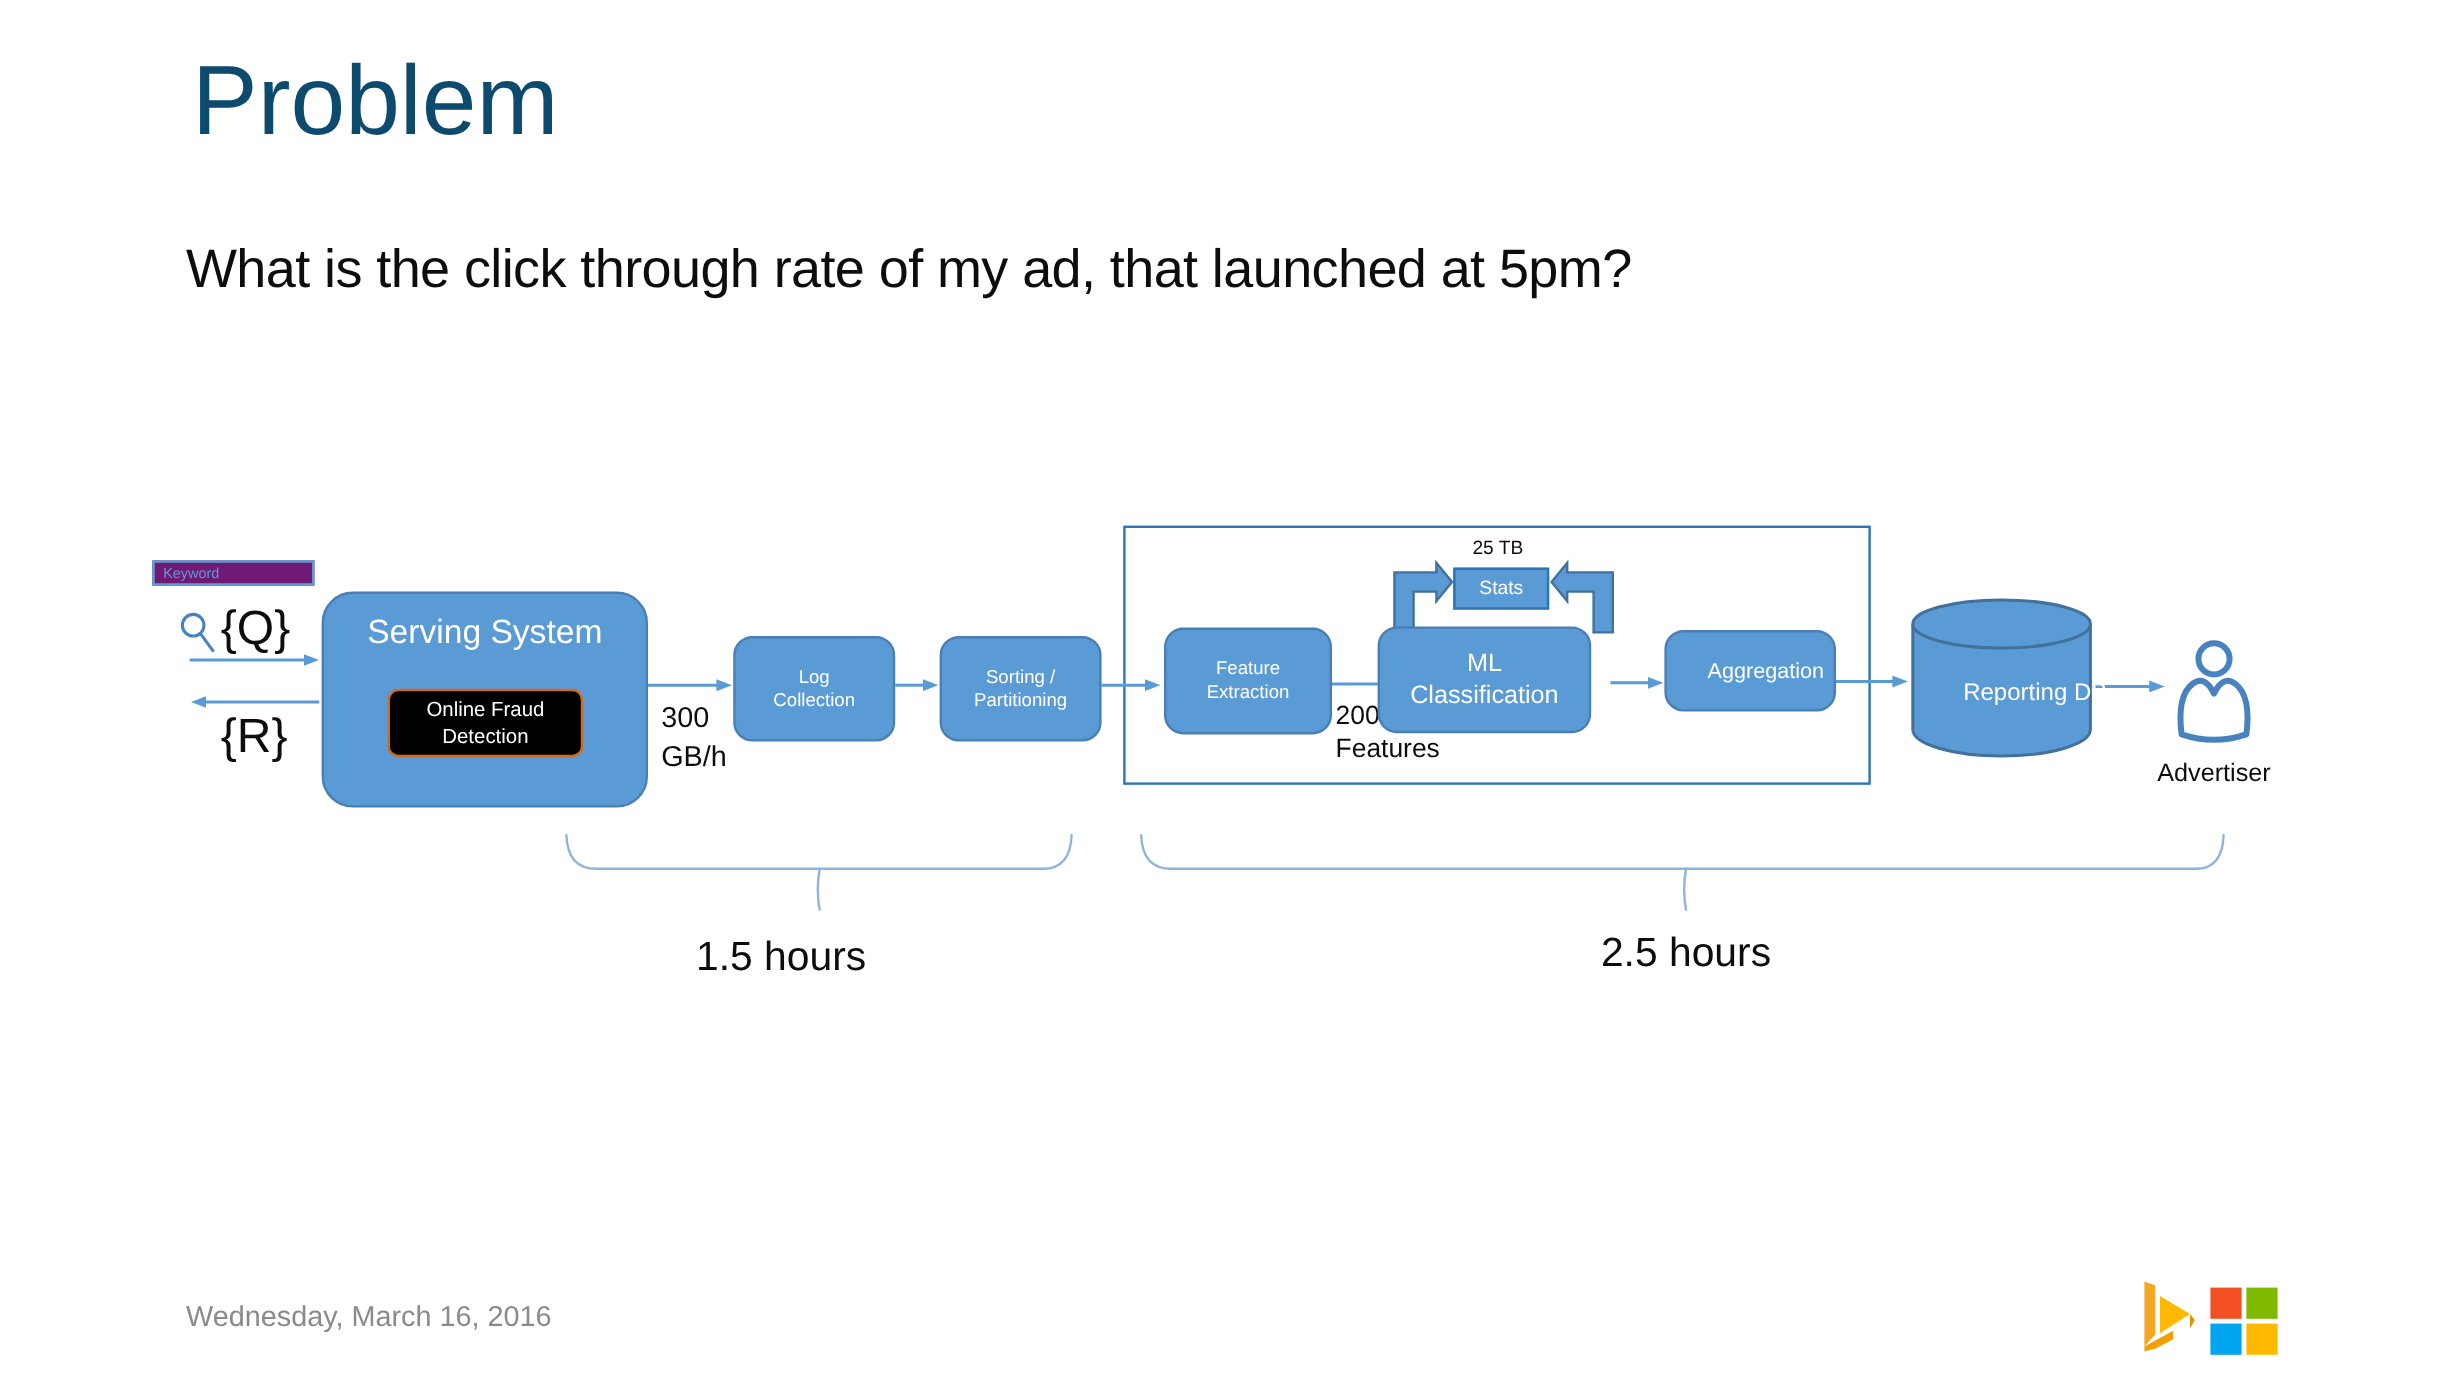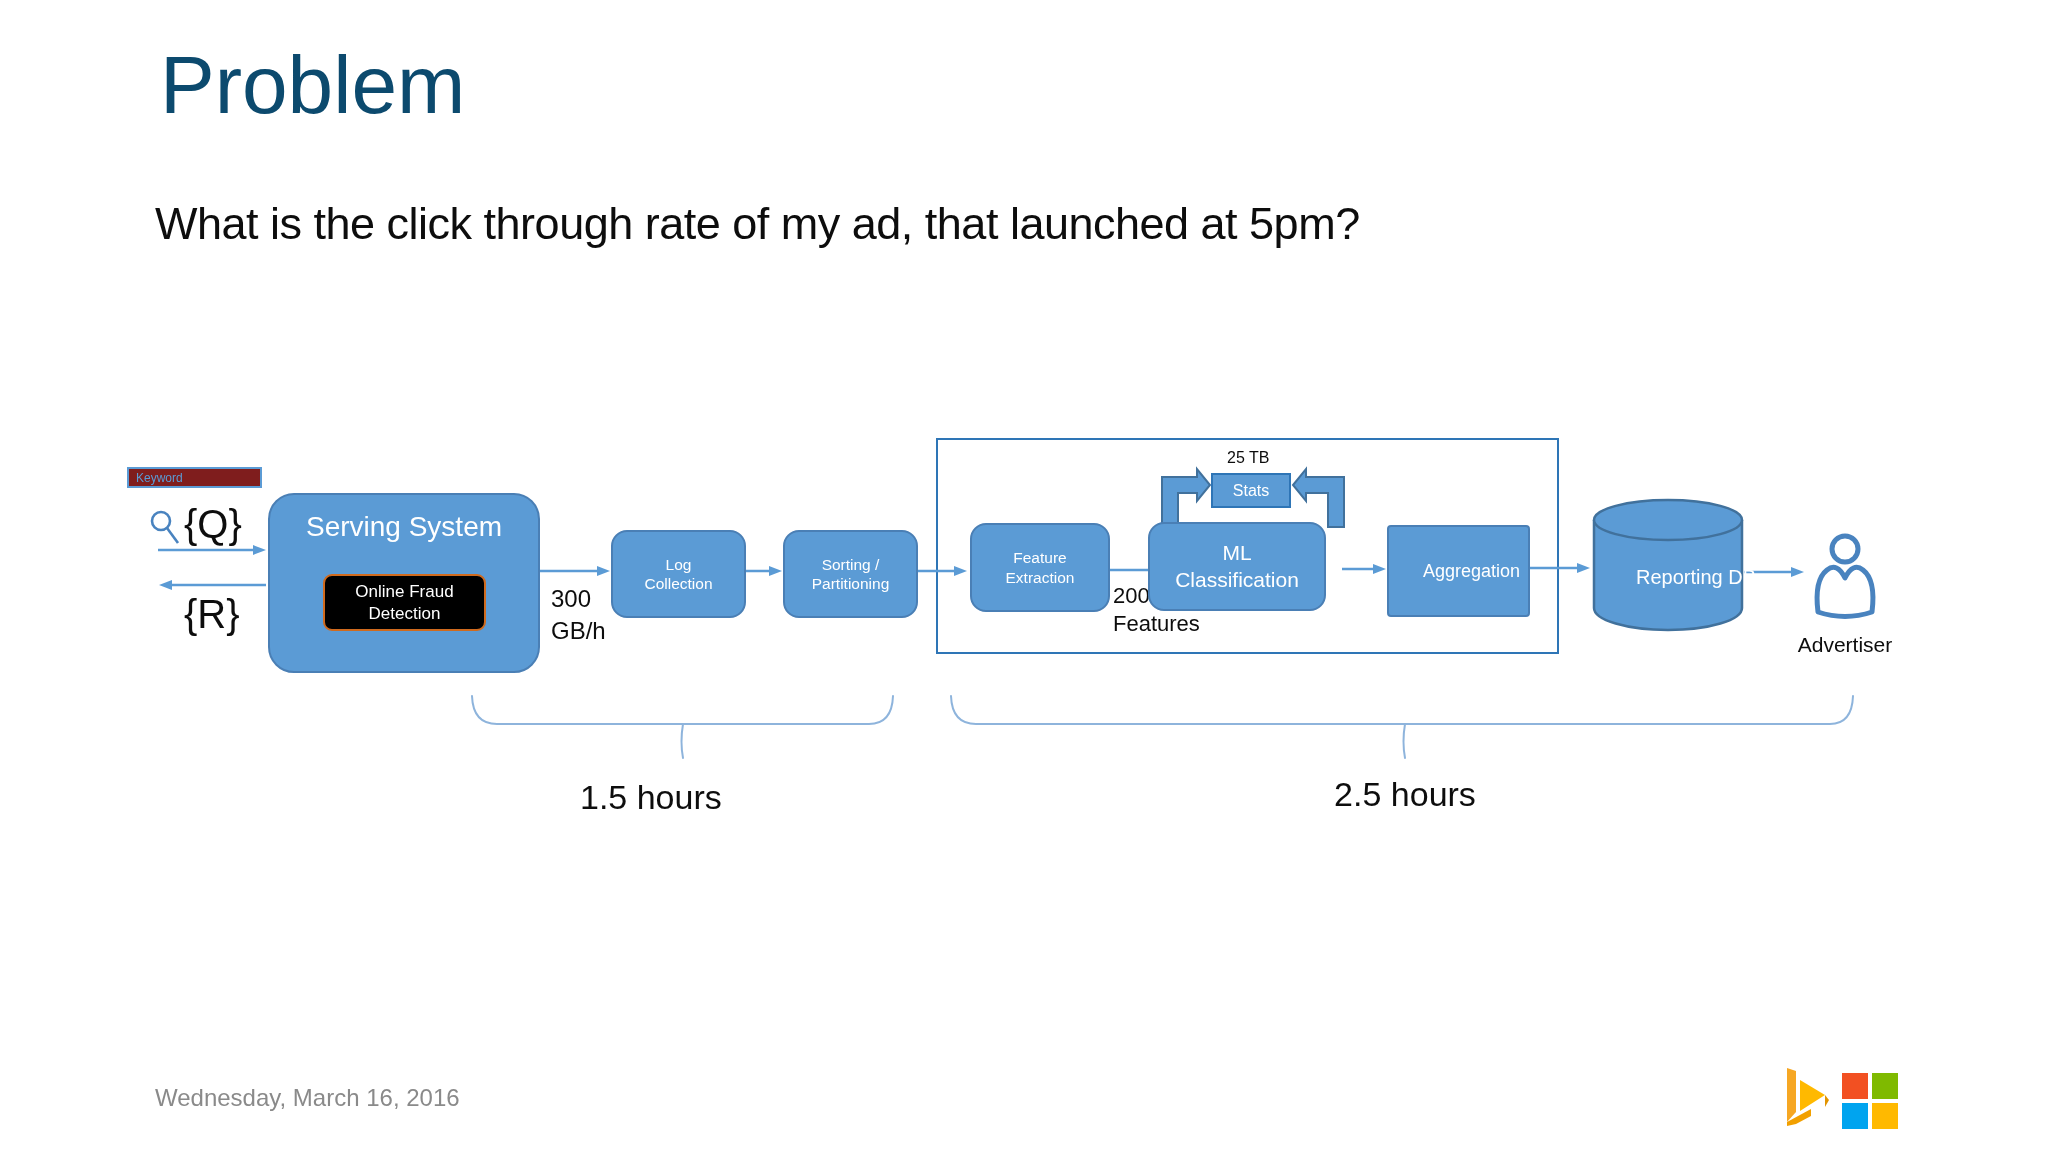--- a/index.html
+++ b/index.html
@@ -17,21 +17,21 @@
     display:flex;flex-direction:column;align-items:center;justify-content:center;
     text-align:center;line-height:1.25;z-index:2;box-sizing:border-box;
   }
   .small-node{width:135px;height:88px;border-radius:16px;font-size:15.5px;}
   .mid-node{font-size:21px;}
   svg{display:block;}
   .plain-label{color:#0d0d0d;}
   .two-line span{display:block;}
   
   .keyword-box{
-    left:127px;top:467px;width:135px;height:21px;border:2px solid #5B9BD5;background:#7f1d1d;
+    left:127px;top:467px;width:135px;height:21px;border:2px solid #5B9BD5;background:#701a75;
     font-size:12px;color:#5B9BD5;display:flex;align-items:center;padding-left:7px;box-sizing:border-box;z-index:2;
   }
   .curly-label{font-size:40px;color:#0d0d0d;z-index:2;}
   .hours-label{font-size:34px;color:#0d0d0d;z-index:2;}
   .footer-date{left:155px;top:1084px;font-size:24px;color:#8a8a8a;}
   .ms-grid{left:1842px;top:1073px;width:56px;height:56px;display:grid;grid-template-columns:26px 26px;grid-template-rows:26px 26px;gap:4px;}
   .ms-grid div{width:26px;height:26px;}
 </style>
 </head>
 <body>
@@ -120,21 +120,21 @@
 <div class="abs node mid-node" style="left:1148px;top:522px;width:178px;height:89px;border-radius:16px;">
   <span>ML</span>
   <span>Classification</span>
 </div>
 
 <div class="abs plain-label" style="left:1227px;top:449px;font-size:16px;z-index:2;">25 TB</div>
 <div class="abs node" style="left:1211px;top:473px;width:80px;height:35px;border:2px solid #2E75B6;border-radius:0;font-size:16px;z-index:2;">
   <span>Stats</span>
 </div>
 
-<div class="abs node mid-node" style="left:1387px;top:525px;width:143px;height:92px;border-radius:4px;font-size:18px;padding-left:26px;">
+<div class="abs node mid-node" style="left:1387px;top:525px;width:143px;height:68px;border-radius:16px;font-size:18px;padding-left:26px;">
   <span>Aggregation</span>
 </div>
 
 <svg class="abs" style="left:1592px;top:498px;z-index:2;" width="152" height="136" viewBox="0 0 152 136">
   <path d="M2,22 L2,110 A74,22 0 0 0 150,110 L150,22" fill="#5B9BD5" stroke="#41719C" stroke-width="2.5"></path>
   <ellipse cx="76" cy="22" rx="74" ry="20" fill="#5B9BD5" stroke="#41719C" stroke-width="2.5"></ellipse>
 </svg>
 <div class="abs" style="left:1592px;top:566px;width:152px;text-align:center;color:#fff;font-size:20px;z-index:3;margin-left:28px;">Reporting DB</div>
 
 <svg class="abs" style="left:1810px;top:528px;z-index:2;" width="70" height="96" viewBox="0 0 70 96">

